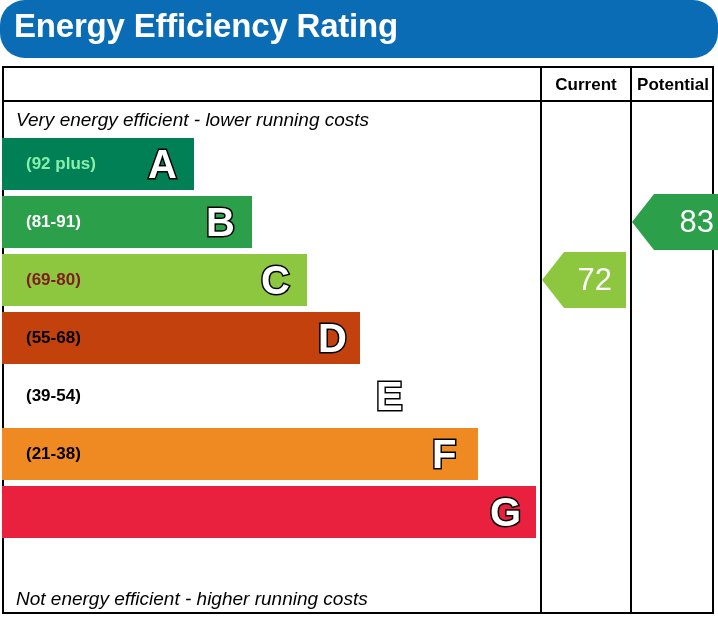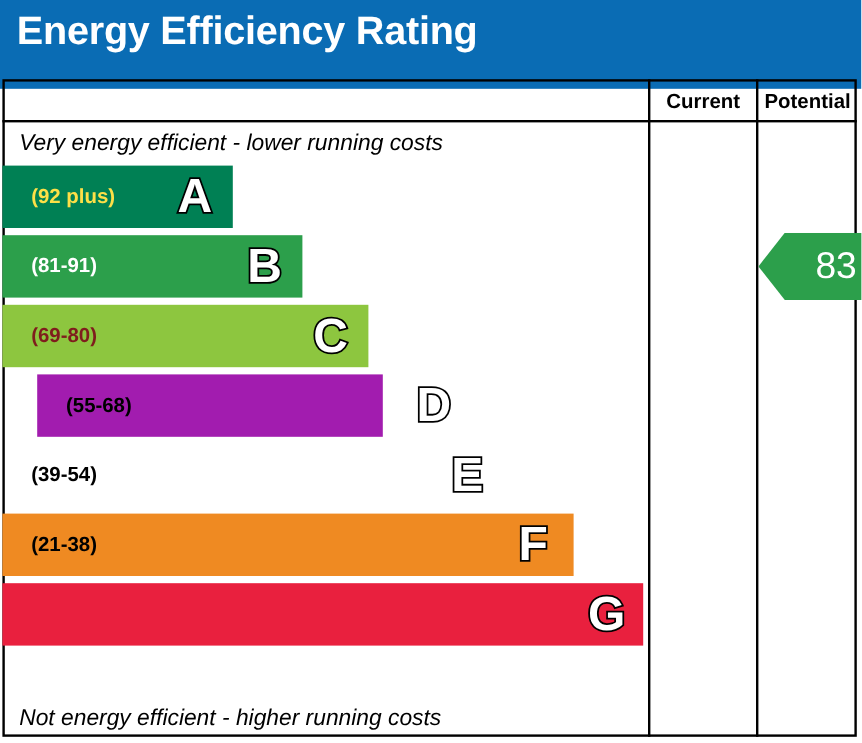--- a/index.html
+++ b/index.html
@@ -18,22 +18,23 @@
     overflow: hidden;
     background: #ffffff;
   }
 
   
   .title-bar {
     position: absolute;
     left: 0;
     top: 0;
     width: 718px;
-    height: 74px;
+    height: 58px;
     background: #0a6cb4;
+    border-radius: 25px;
   }
   .title-bar .title-text {
     position: absolute;
     left: 14px;
     top: 7px;
     font-size: 33px;
     font-weight: bold;
     color: #ffffff;
     letter-spacing: -0.2px;
     white-space: nowrap;
@@ -157,44 +158,47 @@
   <div class="vdiv v1"></div>
   <div class="vdiv v2"></div>
 
   <div class="col-head potential">Potential</div>
   <div class="col-head current">Current</div>
 
   <div class="caption bottom">Not energy efficient - higher running costs</div>
   <div class="caption top">Very energy efficient - lower running costs</div>
 
   <div class="band" id="band-0" style="top: 138px; width: 192px; background: rgb(0, 128, 84);">
-    <span class="range" style="color: #fde047;">(92 plus)</span>
+    <span class="range" style="color: #86efac;">(92 plus)</span>
     <span class="letter" style="left: 146px;">A</span>
   </div>
   <div class="band" id="band-1" style="top: 196px; width: 250px; background: rgb(44, 159, 75);">
     <span class="range" style="color: rgb(255, 255, 255);">(81-91)</span>
     <span class="letter" style="left: 204px;">B</span>
   </div>
   <div class="band" id="band-2" style="top: 254px; width: 305px; background: rgb(141, 198, 63);">
     <span class="range" style="color: #7f1d1d;">(69-80)</span>
     <span class="letter" style="left: 259px;">C</span>
   </div>
-  <div class="band" id="band-3" style="top: 312px; width: 288px; background: #a21caf; margin-left: 29px;">
+  <div class="band" id="band-3" style="top: 312px; width: 358px; background: #c2410c;">
     <span class="range" style="color: rgb(0, 0, 0);">(55-68)</span>
     <span class="letter" style="left: 316px;">D</span>
   </div>
   <div class="band" id="band-4" style="top: 370px; width: 420px; padding-left: 16px;">
     <span class="range" style="color: rgb(0, 0, 0);">(39-54)</span>
     <span class="letter" style="left: 374px;">E</span>
   </div>
   <div class="band" id="band-5" style="top: 428px; width: 476px; background: rgb(239, 138, 34);">
     <span class="range" style="color: rgb(0, 0, 0);">(21-38)</span>
     <span class="letter" style="left: 430px;">F</span>
   </div>
   <div class="band" id="band-6" style="top: 486px; width: 534px; background: rgb(233, 32, 62);">
     <span class="letter" style="left: 488px;">G</span>
   </div>
 
+  <div class="arrow current" id="arrow-current" style="background: rgb(141, 198, 63); top: 252px;">
+    <span class="val">72</span>
+  </div>
   <div class="arrow potential" id="arrow-potential" style="background: rgb(44, 159, 75); top: 194px;">
     <span class="val">83</span>
   </div>
 
 </div>
 
 </body></html>

